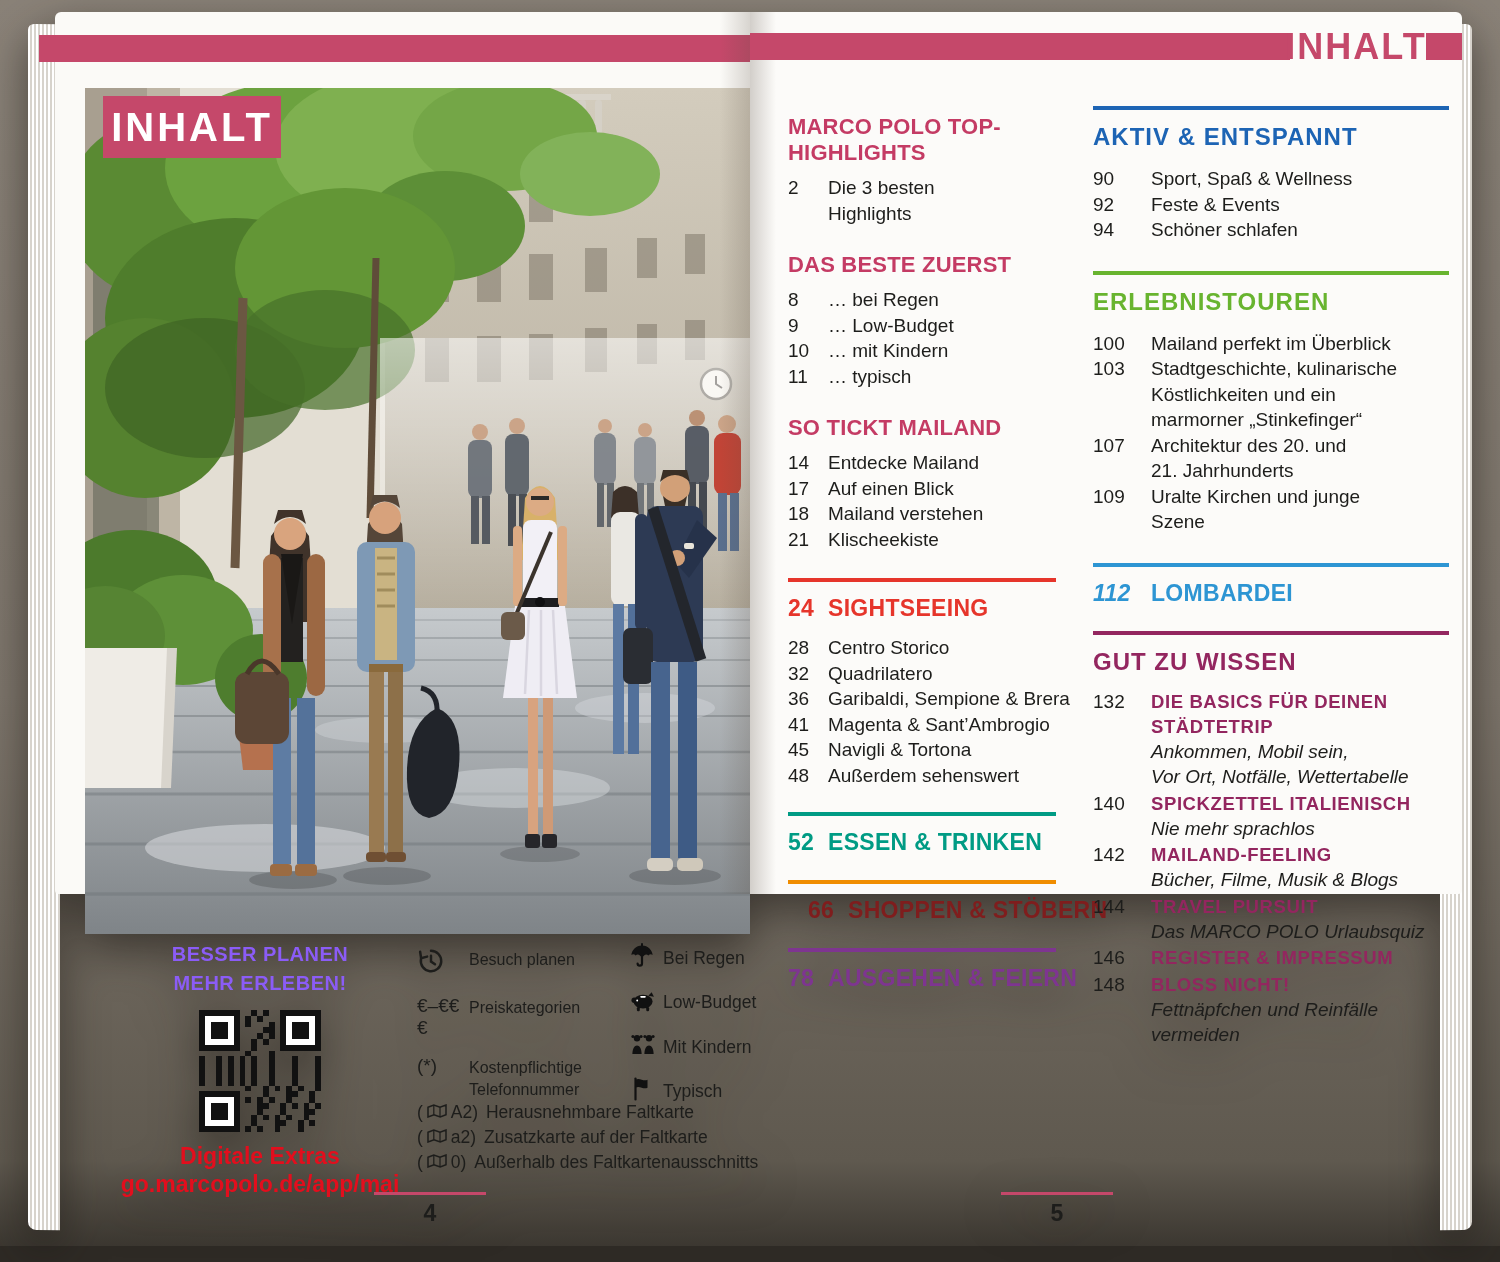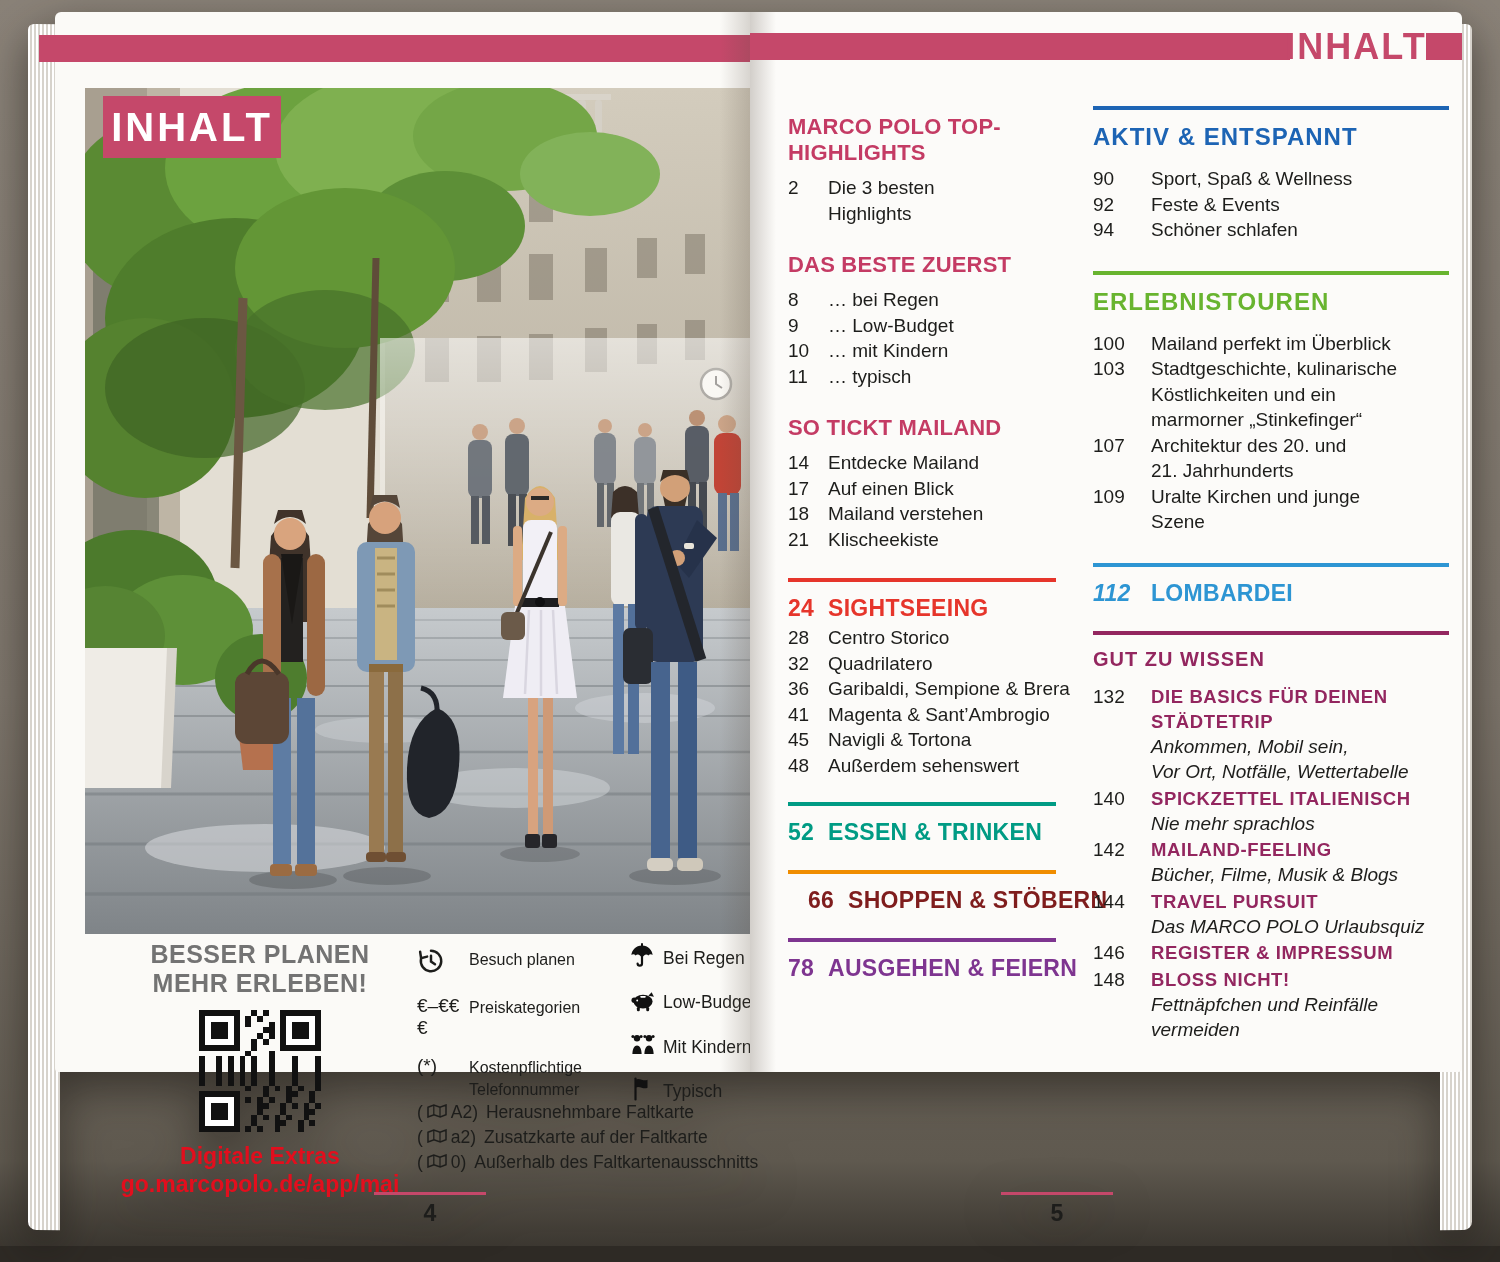--- a/index.html
+++ b/index.html
@@ -8,37 +8,37 @@
     font-family:"Liberation Sans",sans-serif;
     background:linear-gradient(180deg,#8a8278 0%,#7d756b 55%,#5f594f 92%,#35312b 100%);
   }
   .floor-bar{position:absolute;left:0;bottom:0;width:100%;height:16px;background:#2e2a25;}
   .book{position:absolute;left:28px;top:10px;width:1444px;height:1238px;
         filter:drop-shadow(0 16px 22px rgba(20,16,12,.55));}
   .stack{position:absolute;top:14px;width:32px;height:1206px;
          background:repeating-linear-gradient(90deg,#ffffff 0 2px,#d7d3cc 2px 4px);}
   .stack.left{left:0;border-radius:6px 0 0 8px;transform:skewY(.6deg);}
   .stack.right{right:0;border-radius:0 6px 8px 0;transform:skewY(-.6deg);}
-  .page{position:absolute;top:2px;height:1060px;background:#fbfaf7;}
+  .page{position:absolute;top:2px;height:882px;background:#fbfaf7;}
   .page.left{left:27px;width:695px;border-radius:6px 0 0 4px;}
   .page.right{left:722px;width:712px;border-radius:0 6px 4px 0;background:#fcfbf9;}
   .page.left::after{content:"";position:absolute;right:0;top:0;width:30px;height:100%;
      background:linear-gradient(90deg,rgba(90,78,66,0) 0%,rgba(90,78,66,.22) 100%);}
   .page.right::before{content:"";position:absolute;left:0;top:0;width:26px;height:100%;
      background:linear-gradient(90deg,rgba(90,78,66,.26) 0%,rgba(90,78,66,0) 100%);}
 
   
   .bar-left{position:absolute;left:-16px;right:0;top:23px;height:27px;background:#c5486a;}
   .photo-frame{position:absolute;left:30px;top:76px;width:665px;height:846px;overflow:hidden;}
   .photo-frame svg{display:block;}
   .inhalt-box{position:absolute;left:48px;top:84px;width:178px;height:62px;background:#c5486a;
      display:flex;align-items:center;justify-content:center;z-index:5;}
   .inhalt-box span{color:#ffffff;font-weight:bold;font-size:40px;letter-spacing:3px;}
   .promo{position:absolute;left:55px;top:928px;width:300px;text-align:center;}
-  .promo .hl{color:#737373;font-weight:bold;font-size:25px;line-height:29px;letter-spacing:.5px;}
+  .promo .hl{color:#8b5cf6;font-weight:bold;font-size:20px;line-height:29px;letter-spacing:.5px;}
   .qr-wrap{margin:12px auto 10px;width:122px;height:122px;}
   .promo .cap{color:#e30e1d;font-weight:bold;font-size:23px;line-height:28px;}
   .legend-mid{position:absolute;left:362px;top:934px;width:210px;}
   .legend-right{position:absolute;left:574px;top:930px;width:130px;}
   .legend-row{display:flex;align-items:flex-start;margin-bottom:13px;}
   .legend-mid .legend-row{margin-bottom:15px;}
   .legend-icon-cell{width:52px;flex:none;padding-top:1px;}
   .legend-right .legend-icon-cell{width:34px;}
   .legend-symbol{font-size:19px;color:#1d1d1b;}
   .legend-label{font-size:16px;line-height:22px;color:#1d1d1b;padding-top:3px;}
@@ -62,26 +62,26 @@
 
   .col{position:absolute;}
   .col-mid{left:38px;top:102px;width:268px;}
   .col-right{left:326px;top:94px;width:356px;margin-left:17px;}
   .toc-section.minor{margin-bottom:26px;}
   .toc-section.major{margin-top:16px;margin-bottom:24px;}
   .toc-section.rhead{margin-bottom:28px;}
   .toc-head{font-weight:bold;}
   .minor .toc-head{font-size:22px;letter-spacing:.2px;margin-bottom:9px;}
   .rhead .toc-head{font-size:24px;letter-spacing:1px;margin-bottom:15px;}
-  .plumhead .toc-head{font-size:20px;letter-spacing:1px;margin-bottom:13px;}
+  .plumhead .toc-head{font-size:24px;letter-spacing:1px;margin-bottom:13px;}
   .toc-rule{height:4px;margin-bottom:13px;}
   .toc-major-head{font-weight:bold;font-size:23px;letter-spacing:.3px;white-space:nowrap;}
   .col-mid .toc-major-num{display:inline-block;width:40px;}
   .col-right .toc-major-num{display:inline-block;width:58px;font-style:italic;}
-  .toc-major-head + .toc-entry{margin-top:3px;}
+  .toc-major-head + .toc-entry{margin-top:13px;}
   .toc-entry{display:flex;font-size:19px;line-height:25.5px;color:#1d1d1b;}
   .col-mid .toc-num{width:40px;flex:none;}
   .col-right .toc-num{width:58px;flex:none;}
   .toc-line{white-space:nowrap;}
   .plum-item{margin-bottom:1px;}
   .plum-bold{font-weight:bold;font-size:18.5px;line-height:25px;letter-spacing:.6px;white-space:nowrap;}
   .plum-italic{font-style:italic;font-size:19px;line-height:25.5px;color:#1d1d1b;white-space:nowrap;}
 </style>
 </head>
 <body>

